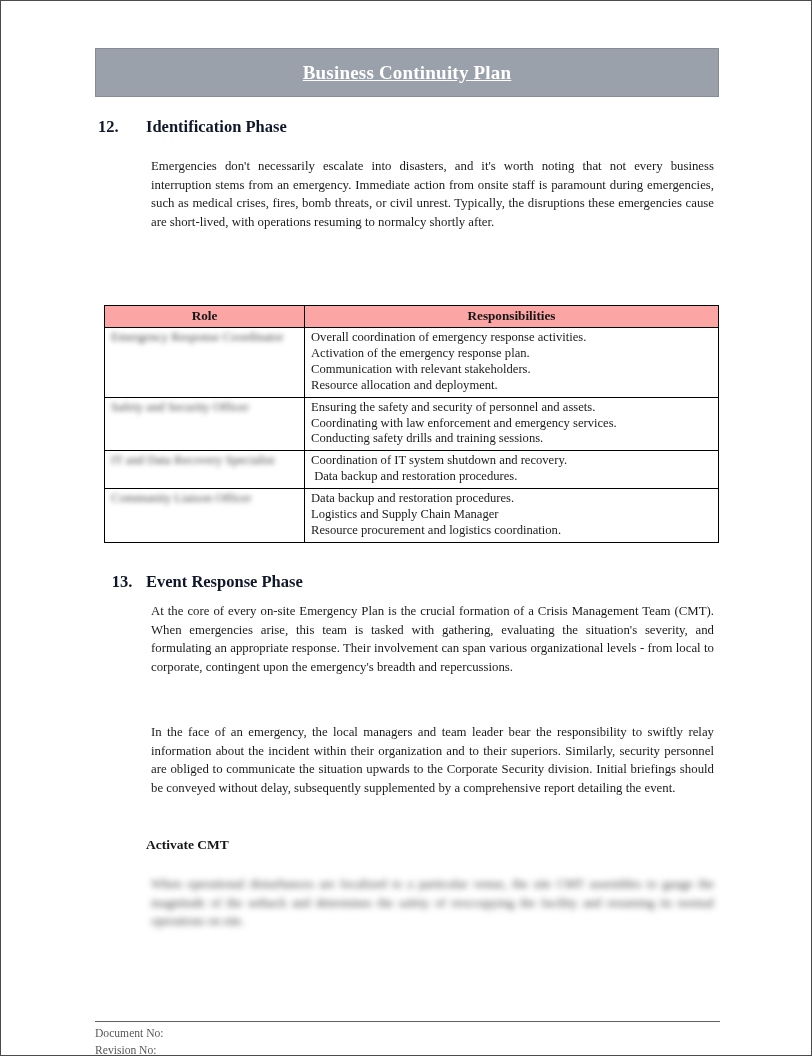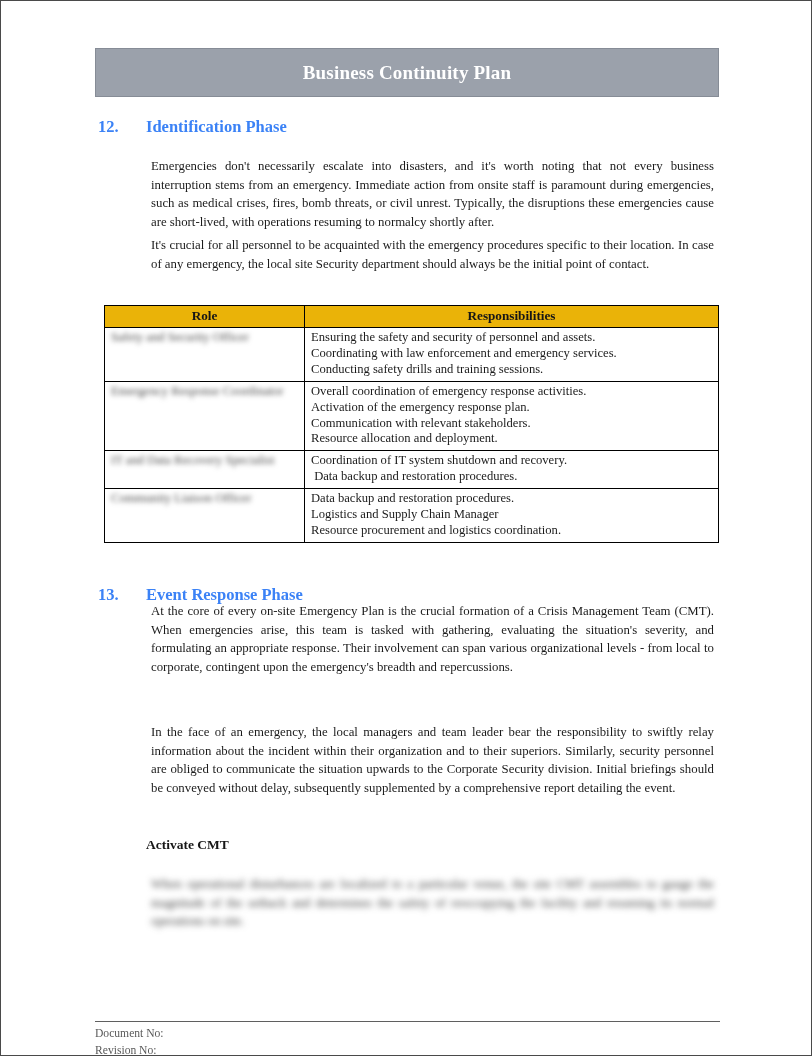--- a/index.html
+++ b/index.html
@@ -14,46 +14,46 @@
     overflow:hidden;
   }
   .banner{
     position:absolute;left:94px;top:47px;width:624px;height:49px;
     box-sizing:border-box;
     background:#9ba1ab;
     border:1px solid #868c96;
     display:flex;align-items:center;justify-content:center;
   }
   .banner-title{
-    color:#ffffff;font-size:19px;font-weight:bold;letter-spacing:.2px;
+    color:#ffffff;font-size:19px;font-weight:bold;letter-spacing:.2px;text-decoration:underline;
   }
   .section-heading{
     position:absolute;left:97px;width:620px;
     display:flex;align-items:baseline;
-    font-weight:bold;font-size:16.5px;color:#3b82f6;
+    font-weight:bold;font-size:16.5px;color:#0f172a;
   }
   .section-heading .num{width:48px;flex:0 0 48px;}
   .body-text{
     font-size:12.8px;line-height:18.6px;text-align:justify;color:#1b1b1b;
   }
   .para-block{position:absolute;left:145px;width:573px;}
   .para-block p{margin:5px;}
   .doc-table{
     position:absolute;left:103px;top:304px;width:614px;
     border-collapse:collapse;table-layout:fixed;
   }
   .doc-table col.role-col{width:200px;}
   .doc-table col.resp-col{width:414px;}
   .doc-table th,.doc-table td{
     border:1px solid #000000;
     vertical-align:top;
     box-sizing:border-box;
   }
   .doc-table th{
-    background:#eab308;
+    background:#fca5a5;
     font-size:13.2px;font-weight:bold;text-align:center;
     padding:2px 4px 3px 4px;color:#161616;
   }
   .doc-table td{
     font-size:12.6px;line-height:15.9px;
     padding:2px 4px 3px 6px;
   }
   .resp-line{white-space:pre-wrap;}
   .blurred{
     filter:blur(2.6px);
@@ -87,54 +87,53 @@
     <span class="banner-title">Business Continuity Plan</span>
   </div>
 
   <div class="section-heading" style="top:116px;">
     <span class="num">12.</span>
     <span>Identification Phase</span>
   </div>
 
   <div class="para-block body-text" style="top:151px;">
     <p>Emergencies don't necessarily escalate into disasters, and it's worth noting that not every business interruption stems from an emergency. Immediate action from onsite staff is paramount during emergencies, such as medical crises, fires, bomb threats, or civil unrest. Typically, the disruptions these emergencies cause are short-lived, with operations resuming to normalcy shortly after.</p>
-    <p>It's crucial for all personnel to be acquainted with the emergency procedures specific to their location. In case of any emergency, the local site Security department should always be the initial point of contact.</p>
   </div>
 
   <table class="doc-table">
     <colgroup>
         <col class="role-col">
         <col class="resp-col">
       </colgroup>
     <thead>
       <tr>
         <th>Role</th>
         <th>Responsibilities</th>
       </tr>
     </thead>
     <tbody>
       <tr>
         <td>
-          <span class="blurred">Safety and Security Officer</span>
-        </td>
-        <td>
-          <div class="resp-line">Ensuring the safety and security of personnel and assets.</div>
-          <div class="resp-line">Coordinating with law enforcement and emergency services.</div>
-          <div class="resp-line">Conducting safety drills and training sessions.</div>
-        </td>
-      </tr>
-      <tr>
-        <td>
           <span class="blurred">Emergency Response Coordinator</span>
         </td>
         <td>
           <div class="resp-line">Overall coordination of emergency response activities.</div>
           <div class="resp-line">Activation of the emergency response plan.</div>
           <div class="resp-line">Communication with relevant stakeholders.</div>
           <div class="resp-line">Resource allocation and deployment.</div>
+        </td>
+      </tr>
+      <tr>
+        <td>
+          <span class="blurred">Safety and Security Officer</span>
+        </td>
+        <td>
+          <div class="resp-line">Ensuring the safety and security of personnel and assets.</div>
+          <div class="resp-line">Coordinating with law enforcement and emergency services.</div>
+          <div class="resp-line">Conducting safety drills and training sessions.</div>
         </td>
       </tr>
       <tr>
         <td>
           <span class="blurred">IT and Data Recovery Specialist</span>
         </td>
         <td>
           <div class="resp-line">Coordination of IT system shutdown and recovery.</div>
           <div class="resp-line"> Data backup and restoration procedures.</div>
         </td>
@@ -145,21 +144,21 @@
         </td>
         <td>
           <div class="resp-line">Data backup and restoration procedures.</div>
           <div class="resp-line">Logistics and Supply Chain Manager</div>
           <div class="resp-line">Resource procurement and logistics coordination.</div>
         </td>
       </tr>
     </tbody>
   </table>
 
-  <div class="section-heading" style="top:584px;">
+  <div class="section-heading" style="top:571px;text-align:center;">
     <span class="num">13.</span>
     <span>Event Response Phase</span>
   </div>
 
   <div class="para-block body-text" style="top:596px;">
     <p>At the core of every on-site Emergency Plan is the crucial formation of a Crisis Management Team (CMT). When emergencies arise, this team is tasked with gathering, evaluating the situation's severity, and formulating an appropriate response. Their involvement can span various organizational levels - from local to corporate, contingent upon the emergency's breadth and repercussions.</p>
   </div>
 
   <div class="para-block body-text" style="top:717px;">
     <p>In the face of an emergency, the local managers and team leader bear the responsibility to swiftly relay information about the incident within their organization and to their superiors. Similarly, security personnel are obliged to communicate the situation upwards to the Corporate Security division. Initial briefings should be conveyed without delay, subsequently supplemented by a comprehensive report detailing the event.</p>

